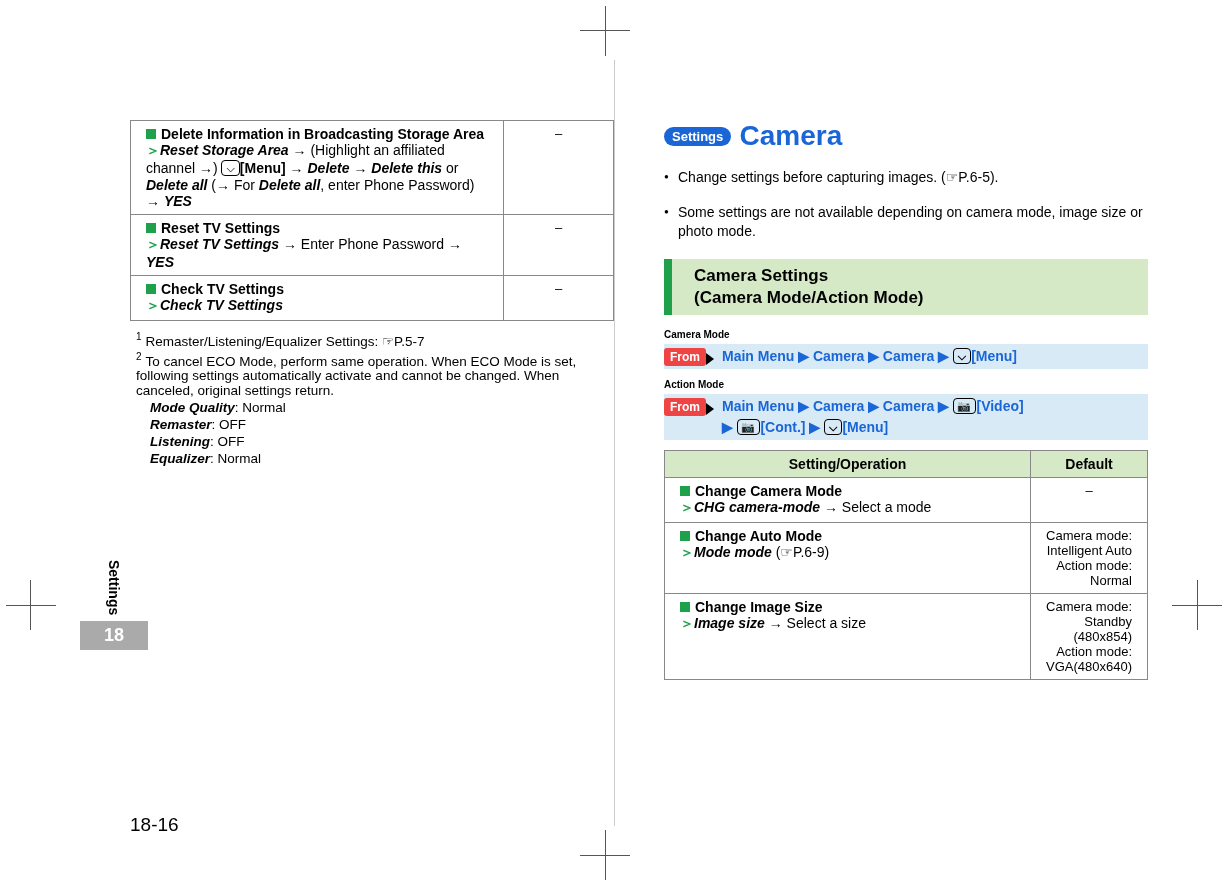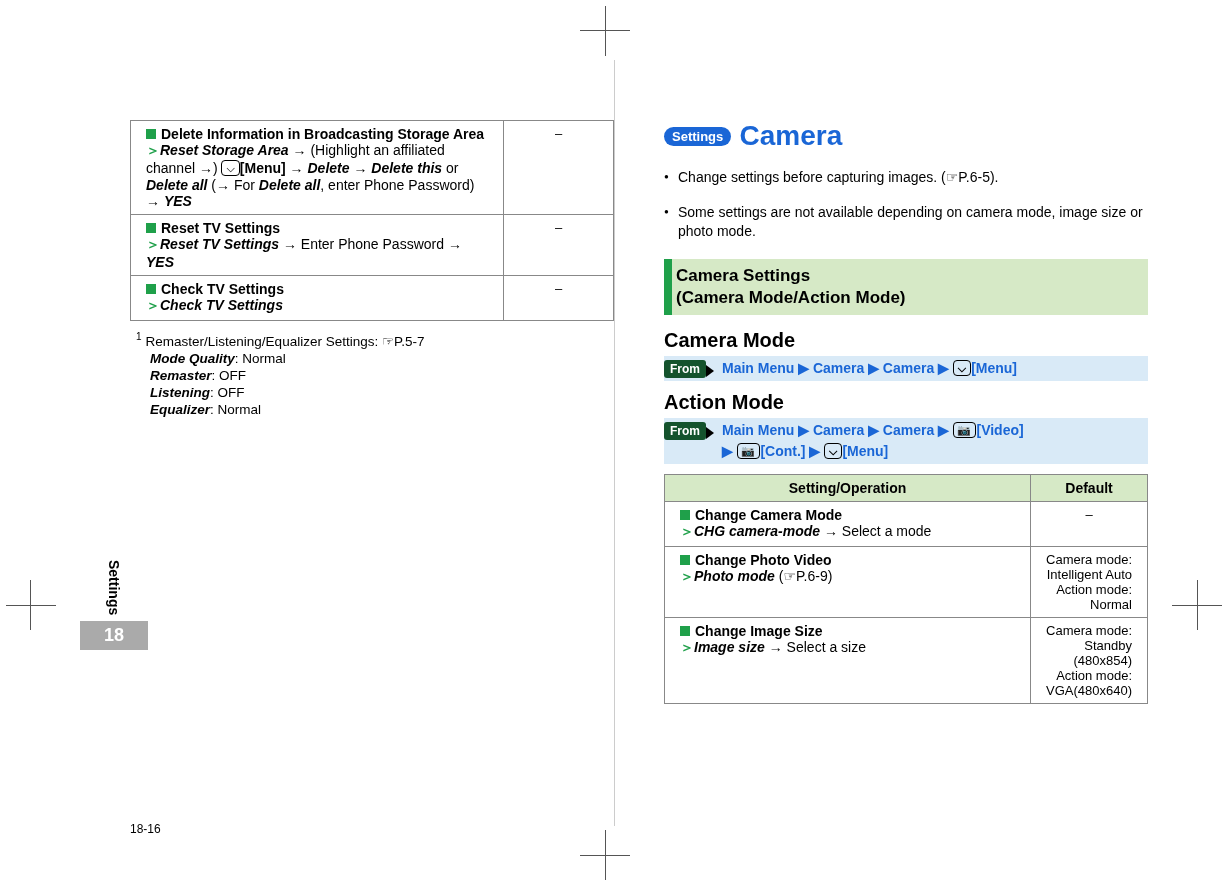--- a/index.html
+++ b/index.html
@@ -66,21 +66,21 @@
     background: #aaa;
     color: #fff;
     font-weight: bold;
     font-size: 18px;
     padding: 4px 24px;
   }
   .page-num {
     position: absolute;
     bottom: 50px;
     left: 130px;
-    font-size: 12px;
+    font-size: 19px;
   }
   .badge-settings {
     display: inline-block;
     background: #1a66d6;
     color: #fff;
     font-weight: bold;
     font-size: 13px;
     padding: 2px 8px;
     border-radius: 10px;
     vertical-align: middle;
@@ -92,39 +92,39 @@
     font-weight: bold;
     display: inline-block;
     vertical-align: middle;
   }
   .bullets { margin: 10px 0 18px 0; }
   .bullets li { list-style: none; position: relative; padding-left: 14px; font-size: 14px; margin-bottom: 2px; line-height: 1.35; margin-top: 16px; }
   .bullets li::before { content: "●"; position: absolute; left: 0; font-size: 8px; top: 4px; }
   .section-bar {
     border-left: 8px solid #1fa04a;
     background: #d6e9c6;
-    padding: 6px 4px;
+    padding: 6px 22px;
     font-weight: bold;
     font-size: 17px;
     line-height: 1.3;
     margin-bottom: 14px;
   }
-  .mode-label { font-weight: bold; font-size: 20px; margin: 8px 0 4px 0; }
+  .mode-label { font-weight: bold; font-size: 10px; margin: 8px 0 4px 0; }
   .from-line {
     background: #d9eaf7;
     padding: 2px 4px 2px 0;
     margin-bottom: 10px;
     font-size: 14px;
     display: flex;
     align-items: flex-start;
     gap: 6px;
     line-height: 1.5;
   }
   .from-badge {
-    background: #14532d;
+    background: #ef4444;
     color: #fff;
     font-weight: bold;
     font-size: 12px;
     padding: 2px 6px;
     border-radius: 3px;
     white-space: nowrap;
   }
   .from-arrow {
     display: inline-block;
     width: 0; height: 0;
@@ -179,20 +179,21 @@
             <span class="sq"></span><span class="b">Check TV Settings</span><br>
             <span class="gt">＞</span><span class="bi">Check TV Settings</span>
           </td>
           <td class="def">–</td>
         </tr>
       </tbody>
         </table>
 
       <div class="footnotes">
         <p><sup>1</sup><span>Remaster/Listening/Equalizer Settings: </span><span class="ref-icon">☞</span><span>P.5-7</span></p>
+        <p><sup>2</sup><span>To cancel ECO Mode, perform same operation. When ECO Mode is set, following settings automatically activate and cannot be changed. When canceled, original settings return.</span></p>
         <p class="fn-ind"><span class="bi">Mode Quality</span><span>: Normal</span></p>
         <p class="fn-ind"><span class="bi">Remaster</span><span>: OFF</span></p>
         <p class="fn-ind"><span class="bi">Listening</span><span>: OFF</span></p>
         <p class="fn-ind"><span class="bi">Equalizer</span><span>: Normal</span></p>
       </div>
     </div>
 
     <div class="col">
       <div>
         <span class="badge-settings">Settings</span>
@@ -242,22 +243,22 @@
         </tr>
         <tr>
           <td>
             <span class="sq"></span><span class="b">Change Camera Mode</span><br>
             <span class="gt">＞</span><span class="bi">CHG camera-mode</span><span> → Select a mode</span>
           </td>
           <td class="def">–</td>
         </tr>
         <tr>
           <td>
-            <span class="sq"></span><span class="b">Change Photo Video</span><br>
-            <span class="gt">＞</span><span class="bi">Photo mode</span><span> (</span><span class="ref-icon">☞</span><span>P.6-9</span><span>)</span>
+            <span class="sq"></span><span class="b">Change Auto Mode</span><br>
+            <span class="gt">＞</span><span class="bi">Mode mode</span><span> (</span><span class="ref-icon">☞</span><span>P.6-9</span><span>)</span>
           </td>
           <td class="def left" style="white-space:pre-line;">Camera mode: Intelligent Auto
 Action mode: Normal</td>
         </tr>
         <tr>
           <td>
             <span class="sq"></span><span class="b">Change Image Size</span><br>
             <span class="gt">＞</span><span class="bi">Image size</span><span> → Select a size</span>
           </td>
           <td class="def left" style="white-space:pre-line;">Camera mode: Standby (480x854)

